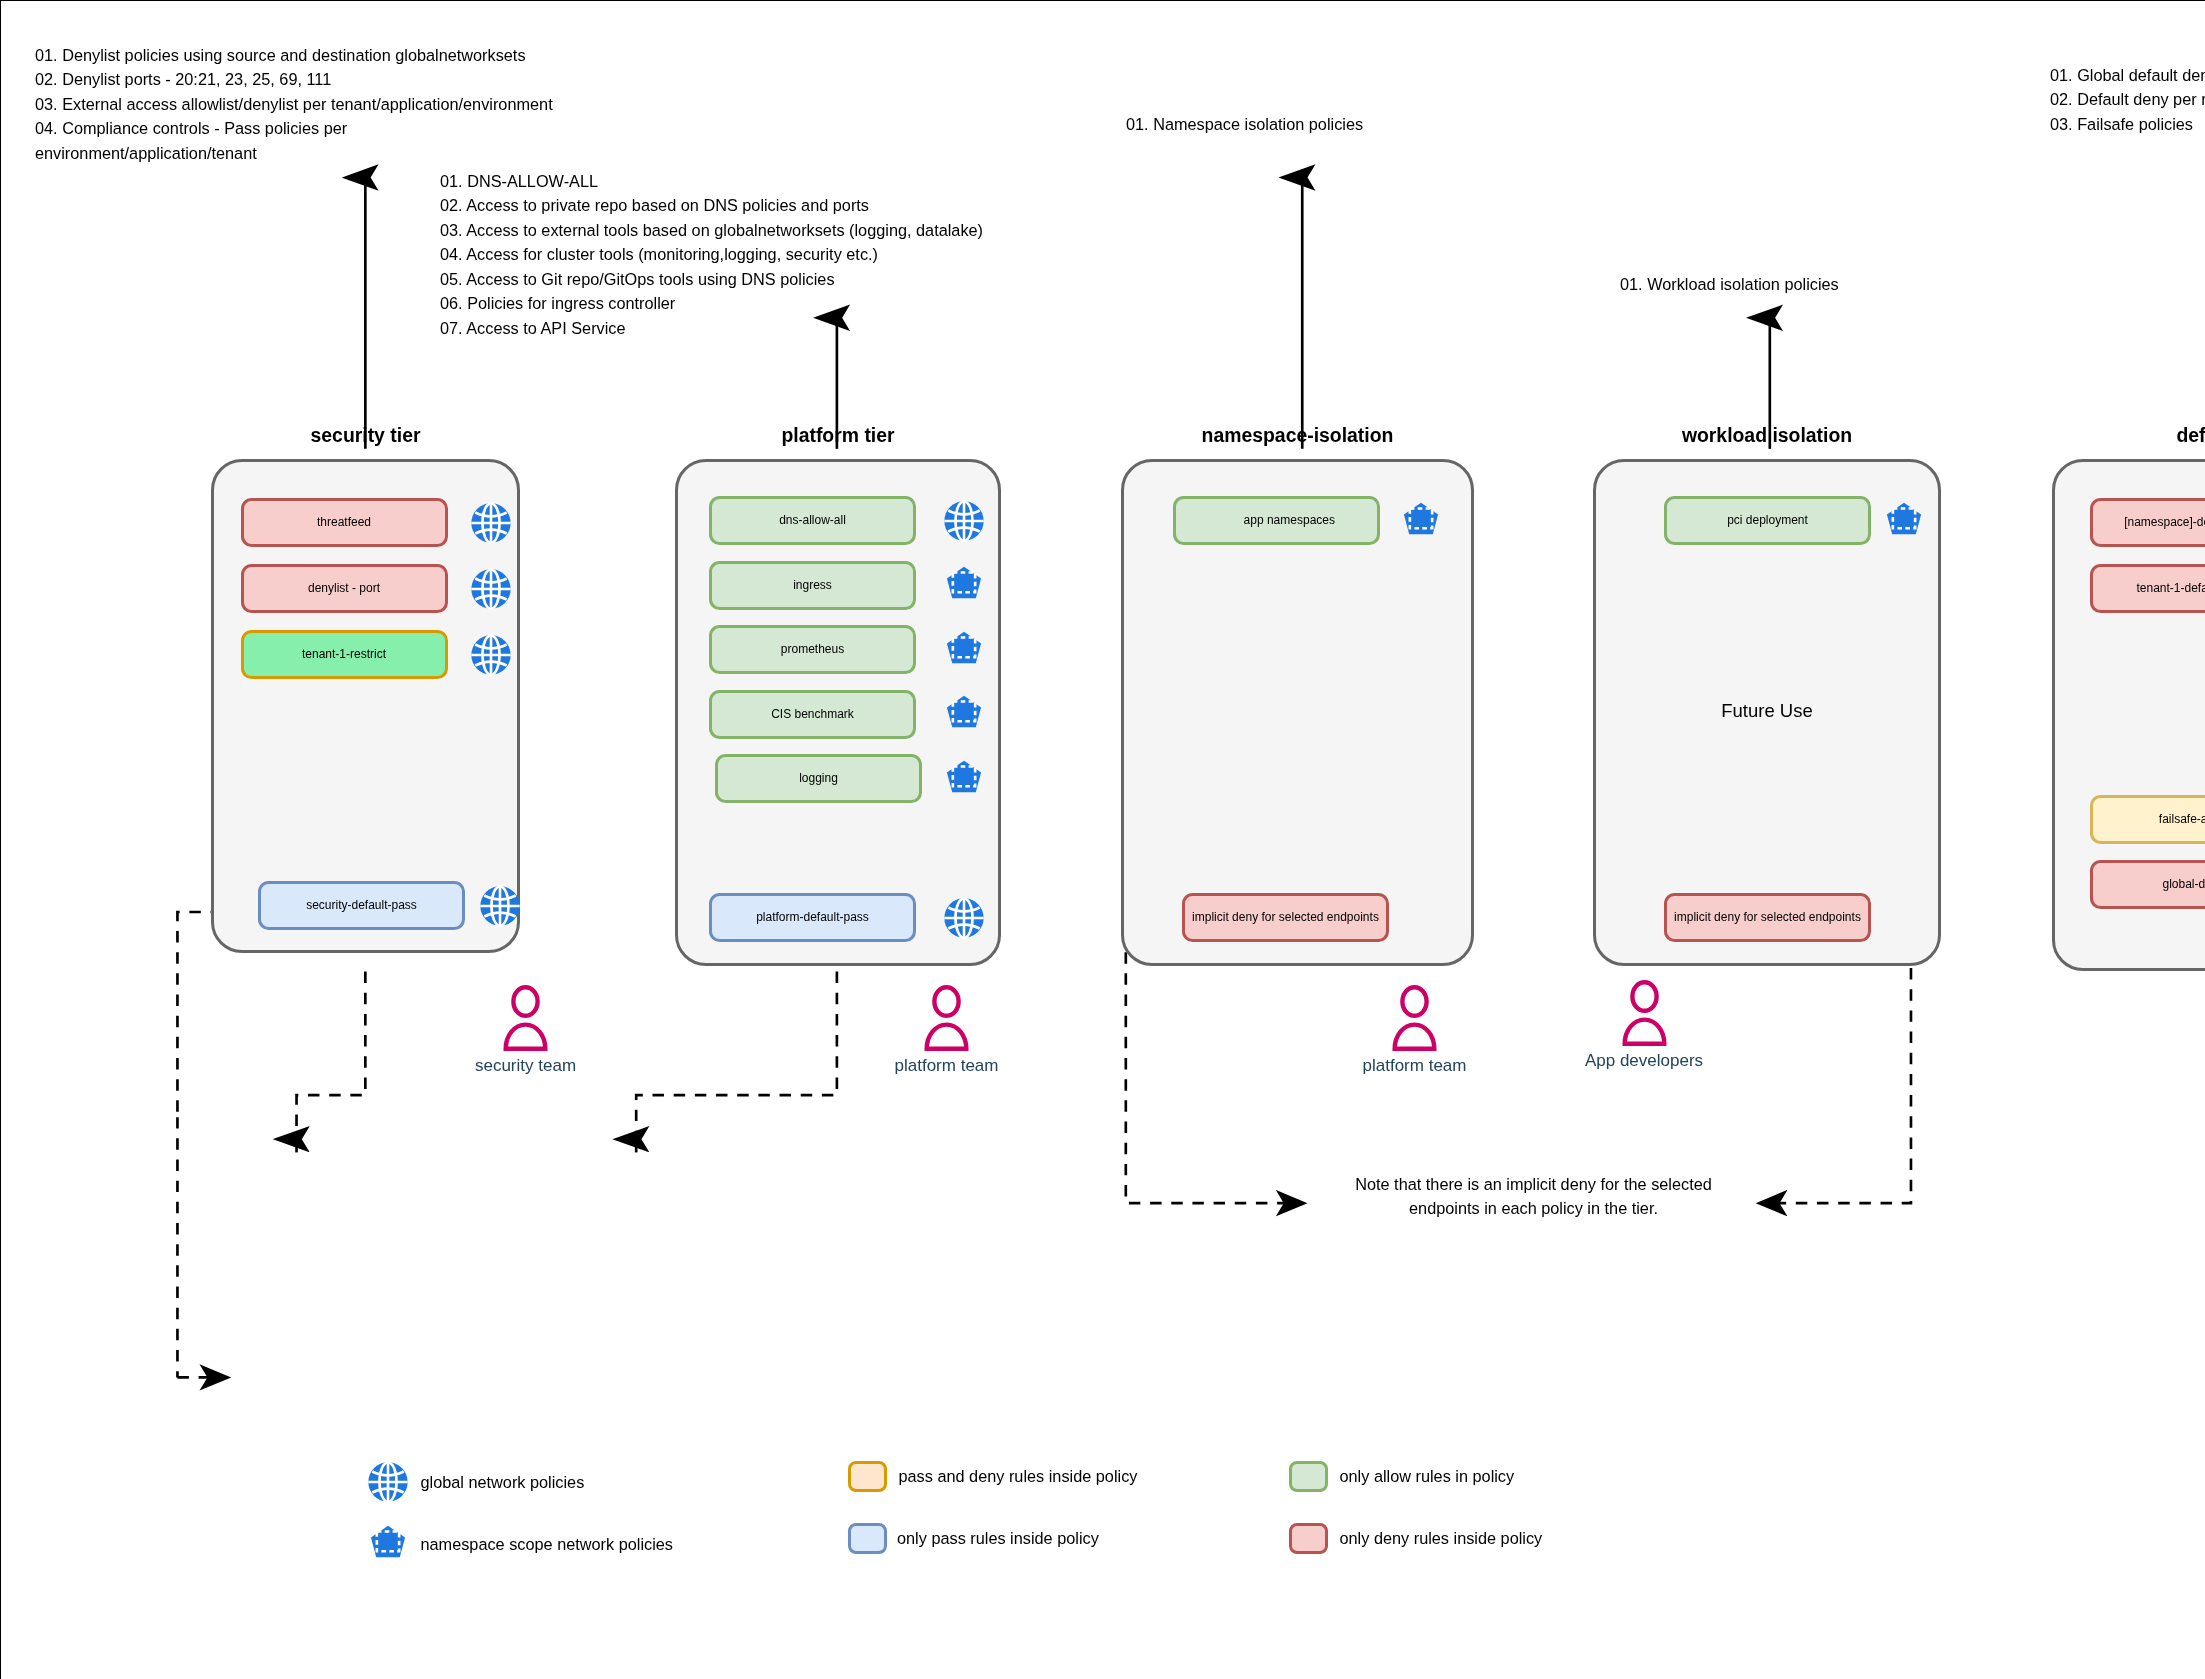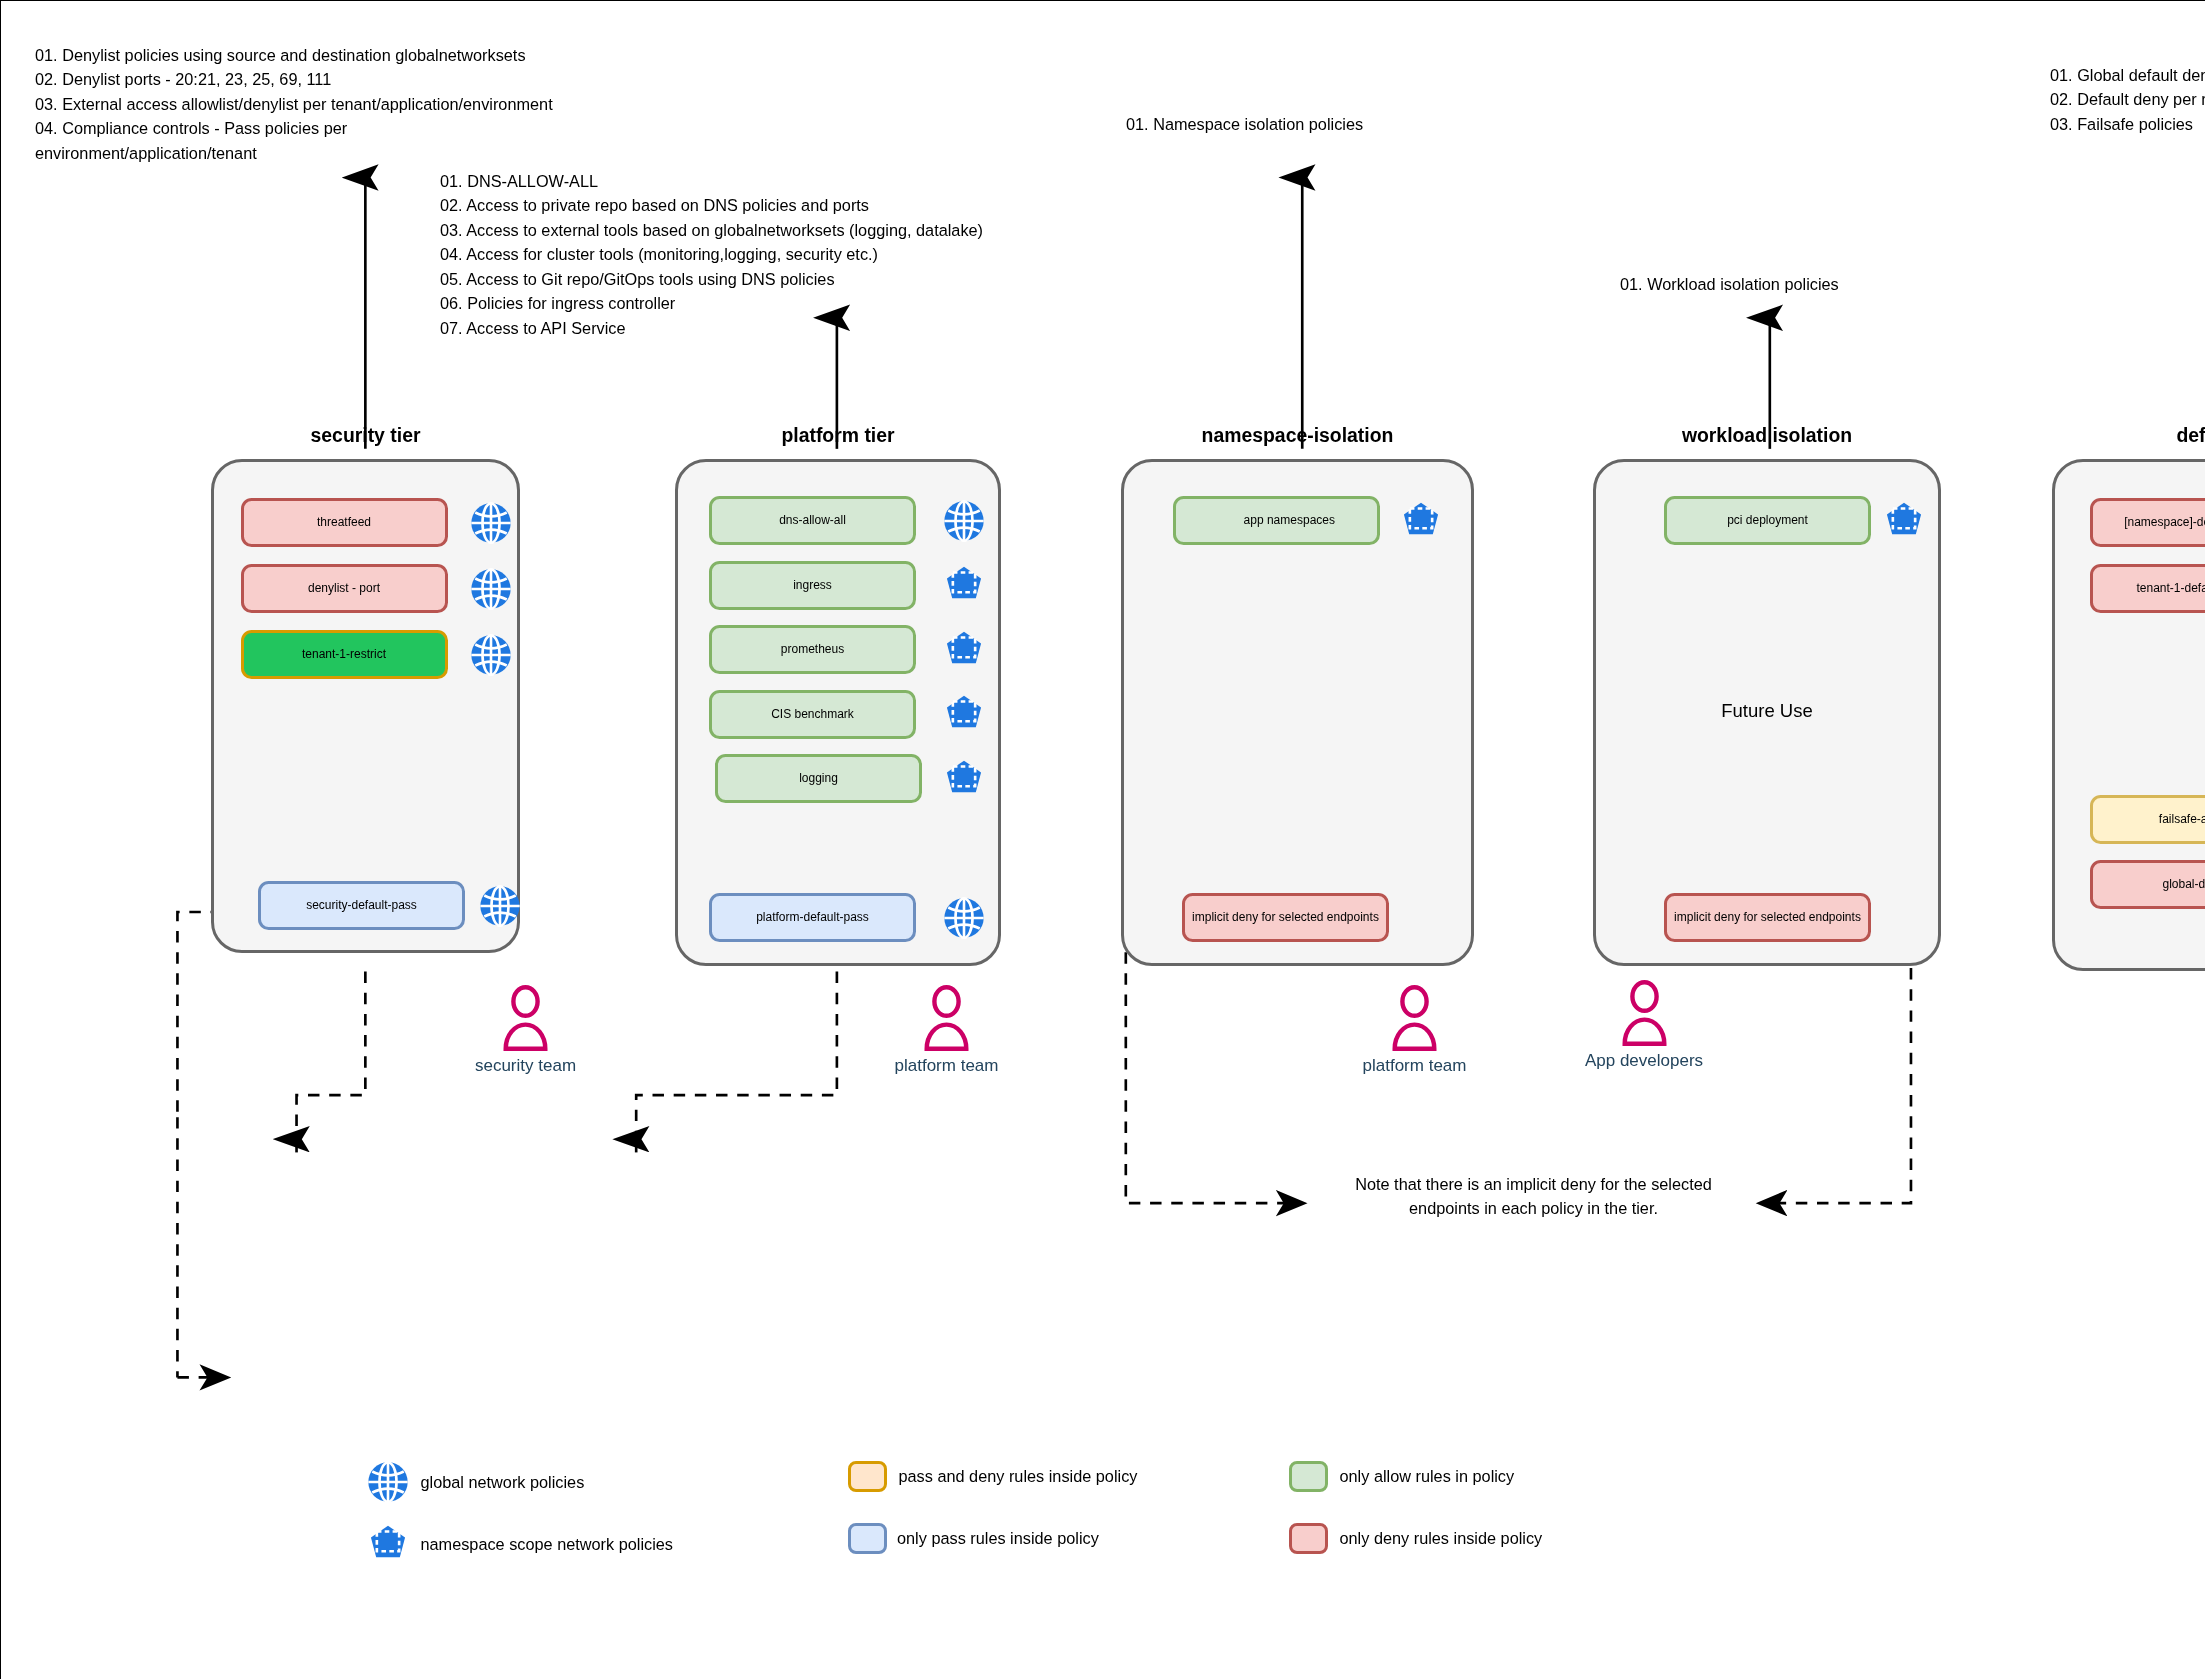--- a/index.html
+++ b/index.html
@@ -38,21 +38,21 @@
     box-sizing:border-box;
     border-width:3.1px;border-style:solid;border-radius:10.6px;
     display:flex;align-items:center;justify-content:center;
     text-align:right;
     font-size:12px;line-height:1.22;color:#000;
     padding:1.8px 4.4px;
   }
   .chip.deny{background:#f8cecc;border-color:#b85450;}
   .chip.allow{background:#d5e8d4;border-color:#82b366;}
   .chip.pass{background:#dae8fc;border-color:#6c8ebf;}
-  .chip.passdeny{background:#22c55e;border-color:#d79b00;}
+  .chip.passdeny{background:#86efac;border-color:#d79b00;}
   .chip.failsafe{background:#fff2cc;border-color:#d6b656;}
   .future-use{
     font-size:18.5px;color:#000;text-align:center;width:100%;
   }
   
   .ic{display:block;}
   
   .team-label{
     font-size:17px;color:#23445d;text-align:center;white-space:nowrap;
   }

